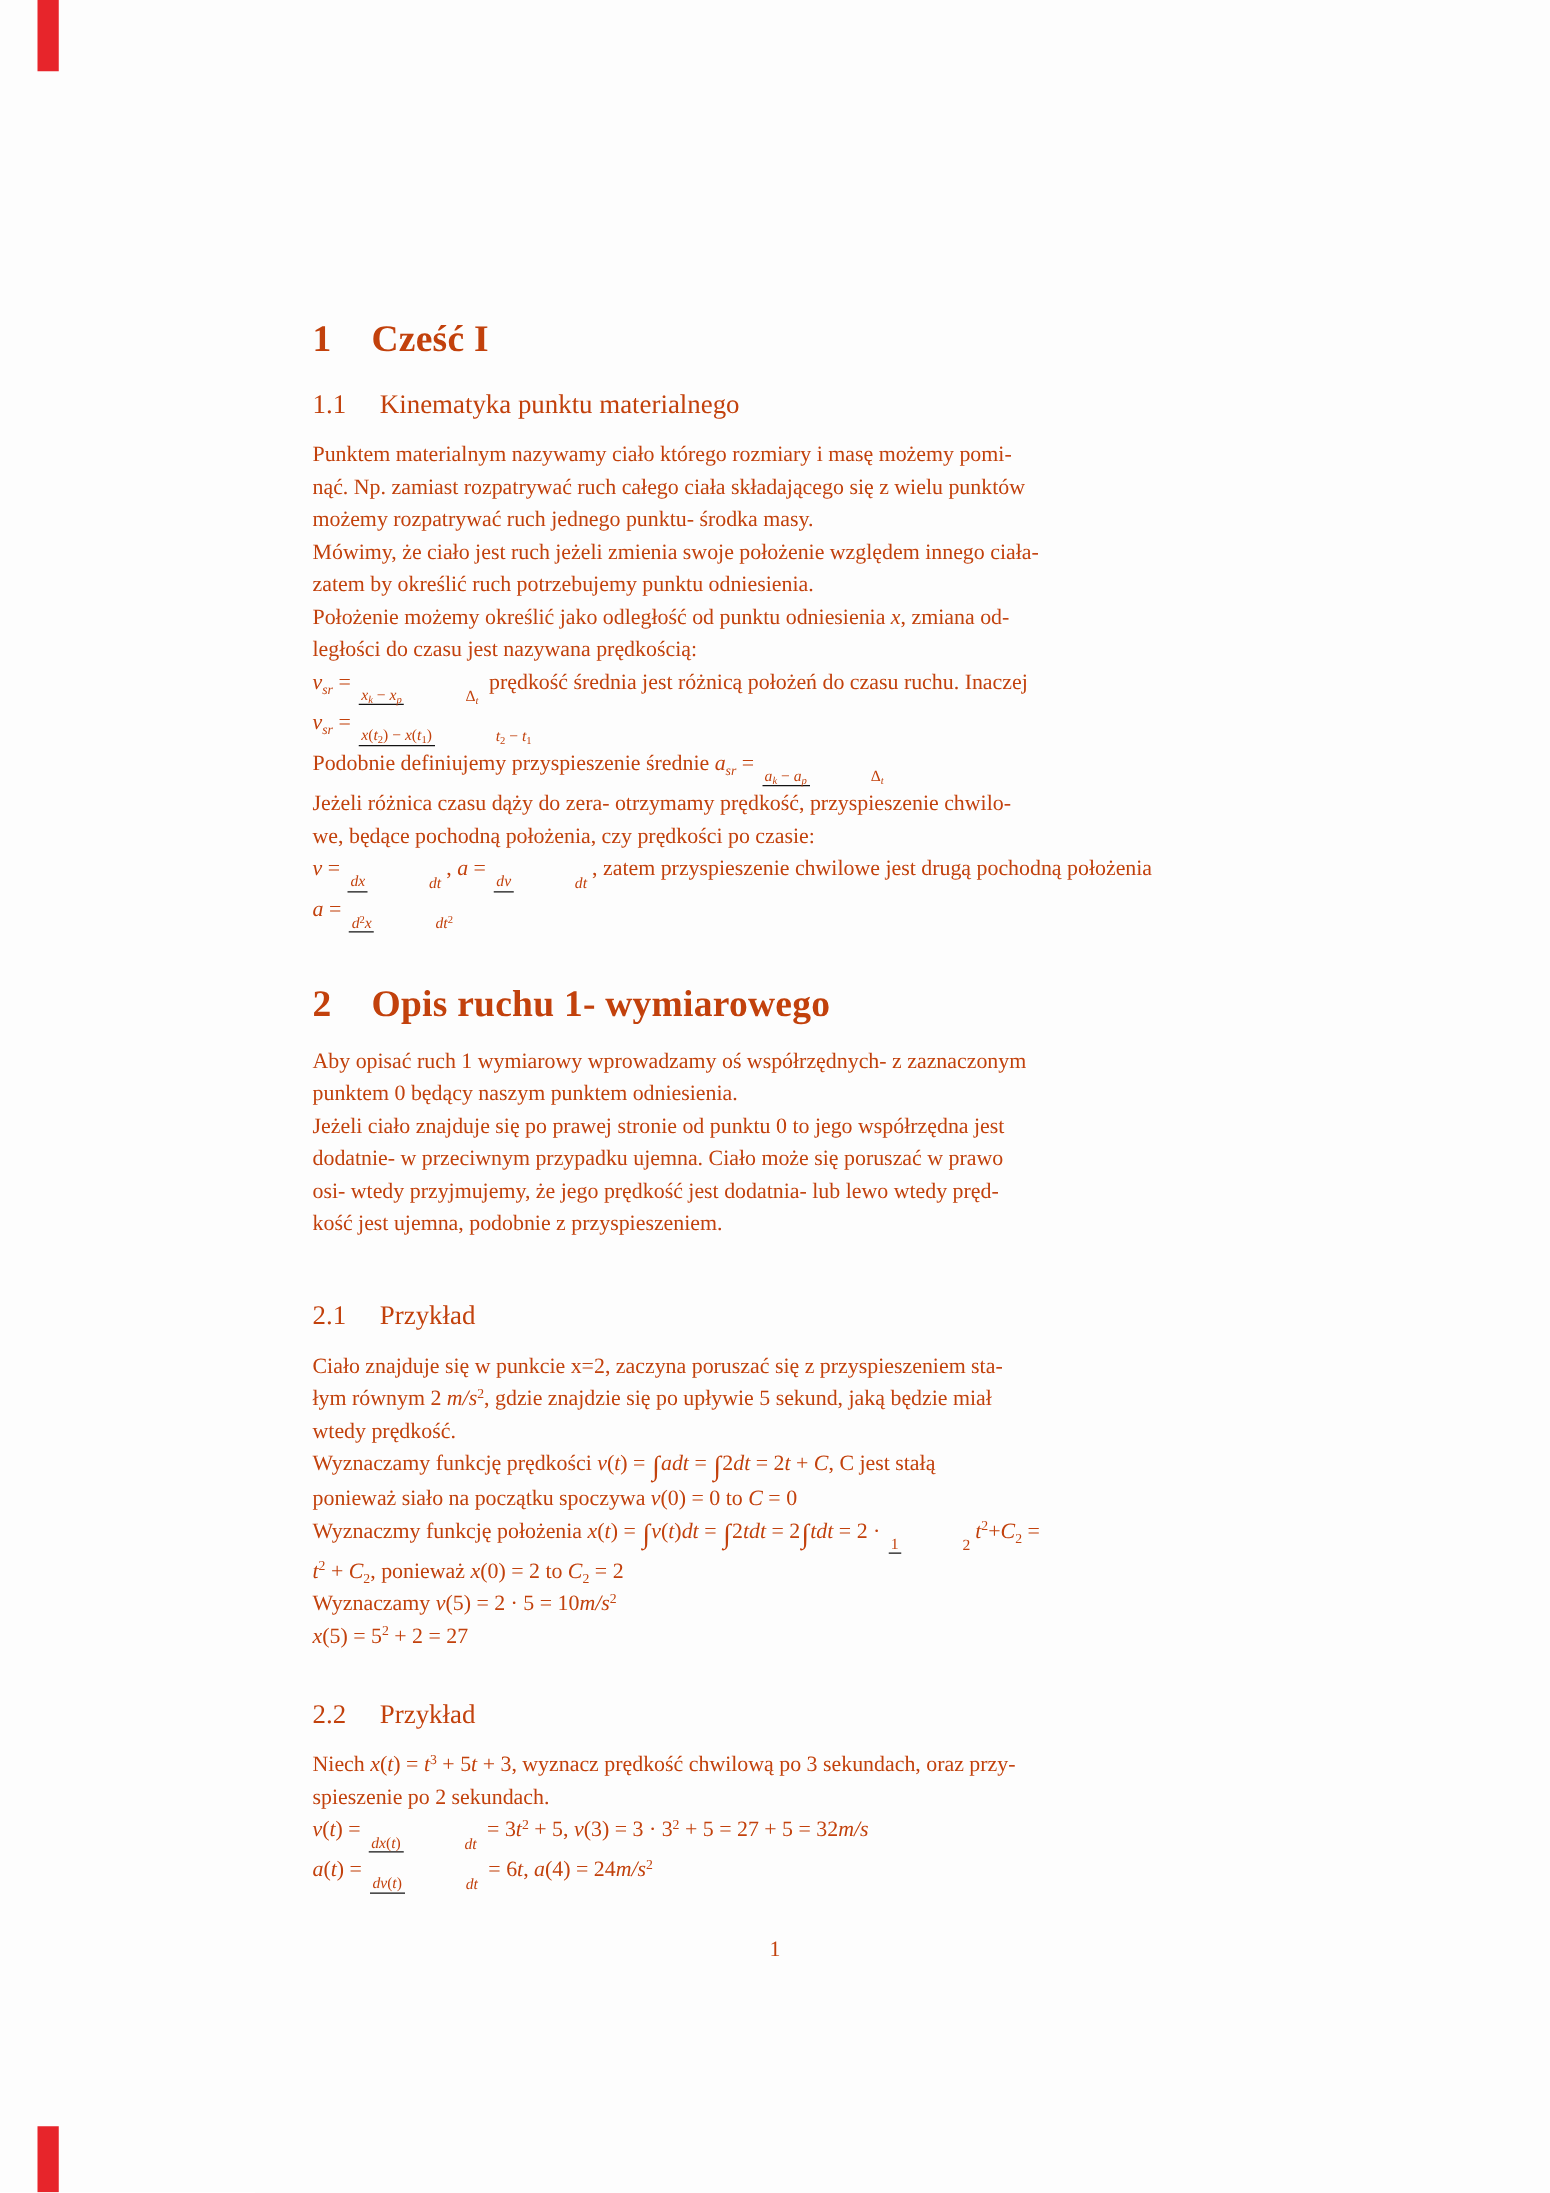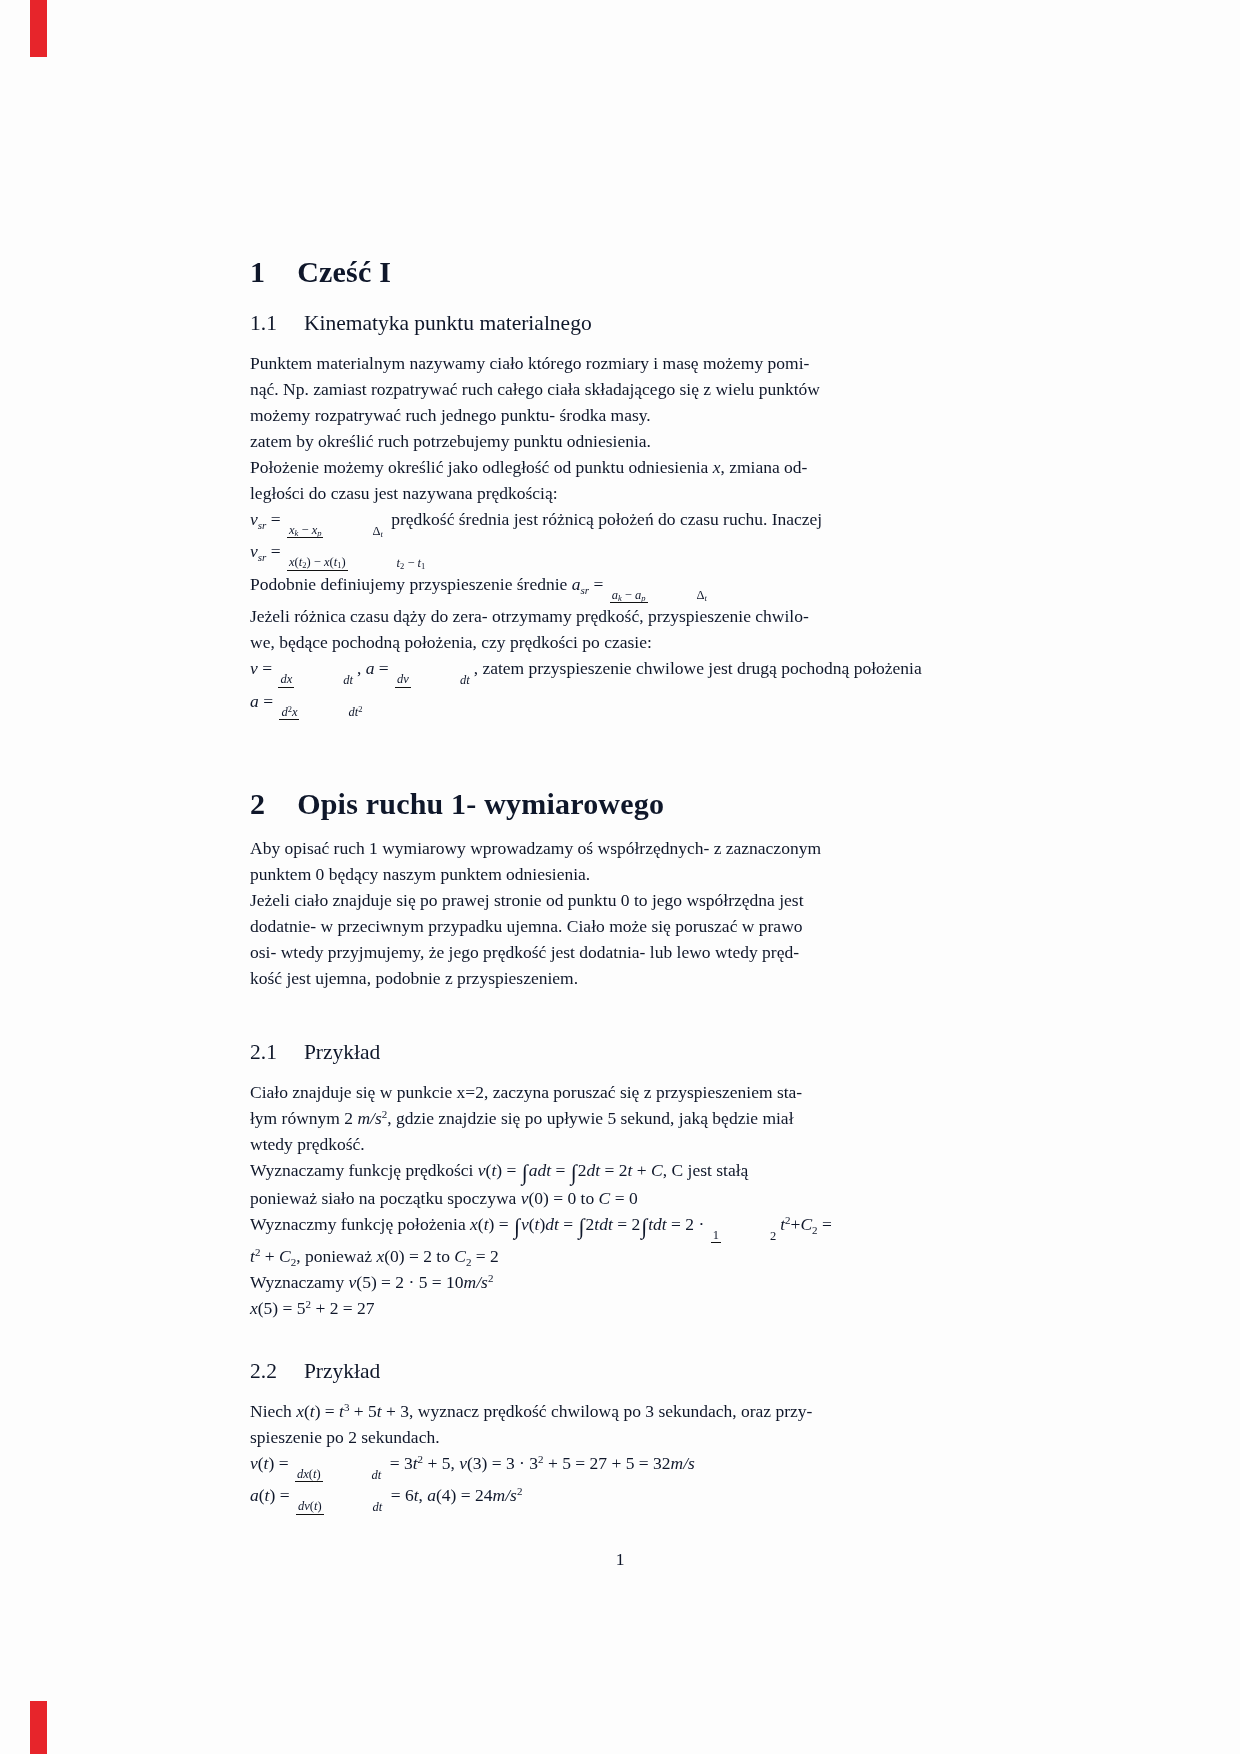--- a/index.html
+++ b/index.html
@@ -1,19 +1,19 @@
 <!DOCTYPE html>
 <html><head>
 <meta charset="utf-8">
 <title>Document</title>
 <style>
   html,body { margin:0; padding:0; background:#ffffff; }
   .page {
     position:relative; width:1240px; height:1754px;
-    background:#fdfdfd; color:#0f172a; overflow:hidden;
+    background:#fdfdfd; color:#c2410c; overflow:hidden;
     font-family:"Liberation Serif","DejaVu Serif",serif;
   }
   .h1 { position:absolute; left:250px; font-size:30px; font-weight:bold; line-height:1.05; letter-spacing:.2px; white-space:nowrap; }
   .h1 .num { display:inline-block; margin-right:32px; }
   .h2 { position:absolute; left:250px; font-size:21.5px; font-weight:normal; line-height:1.05; white-space:nowrap; }
   .h2 .num { display:inline-block; margin-right:27px; }
   .para { position:absolute; left:250px; width:766px; font-size:17.5px; line-height:26px; }
   .line { white-space:nowrap; min-height:26px; }
   .it { font-style:italic; }
   sub, sup { font-size:11px; line-height:0; }
@@ -40,20 +40,21 @@
   <div class="mark mark-top"></div>
 
   <div class="h1" style="top:256px"><span class="num">1</span><span>Cześć I</span></div>
 
   <div class="h2" style="top:312px"><span class="num">1.1</span><span>Kinematyka punktu materialnego</span></div>
 
   <div class="para" style="top:350px">
       <div class="line" style="word-spacing: 0px;">Punktem materialnym nazywamy ciało którego rozmiary i masę możemy pomi-</div>
       <div class="line" style="word-spacing: 0px;">nąć. Np. zamiast rozpatrywać ruch całego ciała składającego się z wielu punktów</div>
       <div class="line" style="word-spacing: 0px;">możemy rozpatrywać ruch jednego punktu- środka masy.</div>
+      <div class="line" style="word-spacing: 0px;">Mówimy, że ciało jest ruch jeżeli zmienia swoje położenie względem innego ciała-</div>
       <div class="line" style="word-spacing: 0px;">zatem by określić ruch potrzebujemy punktu odniesienia.</div>
       <div class="line" style="word-spacing: 0px;">Położenie możemy określić jako odległość od punktu odniesienia <span class="it">x</span>, zmiana od-</div>
       <div class="line" style="word-spacing: 0px;">ległości do czasu jest nazywana prędkością:</div>
       <div class="line" style="word-spacing: 0px;"><span class="it">v</span><sub class="it">sr</sub> = <span class="frac">
           <span class="num2"><span class="it">x</span><sub class="it">k</sub> − <span class="it">x</span><sub class="it">p</sub></span>
           <span class="den2">Δ<sub class="it">t</sub></span>
         </span> prędkość średnia jest różnicą położeń do czasu ruchu. Inaczej</div>
       <div class="line" style="word-spacing: 0px;"><span class="it">v</span><sub class="it">sr</sub> = <span class="frac">
           <span class="num2"><span class="it">x</span>(<span class="it">t</span><sub>2</sub>) − <span class="it">x</span>(<span class="it">t</span><sub>1</sub>)</span>
           <span class="den2"><span class="it">t</span><sub>2</sub> − <span class="it">t</span><sub>1</sub></span>

